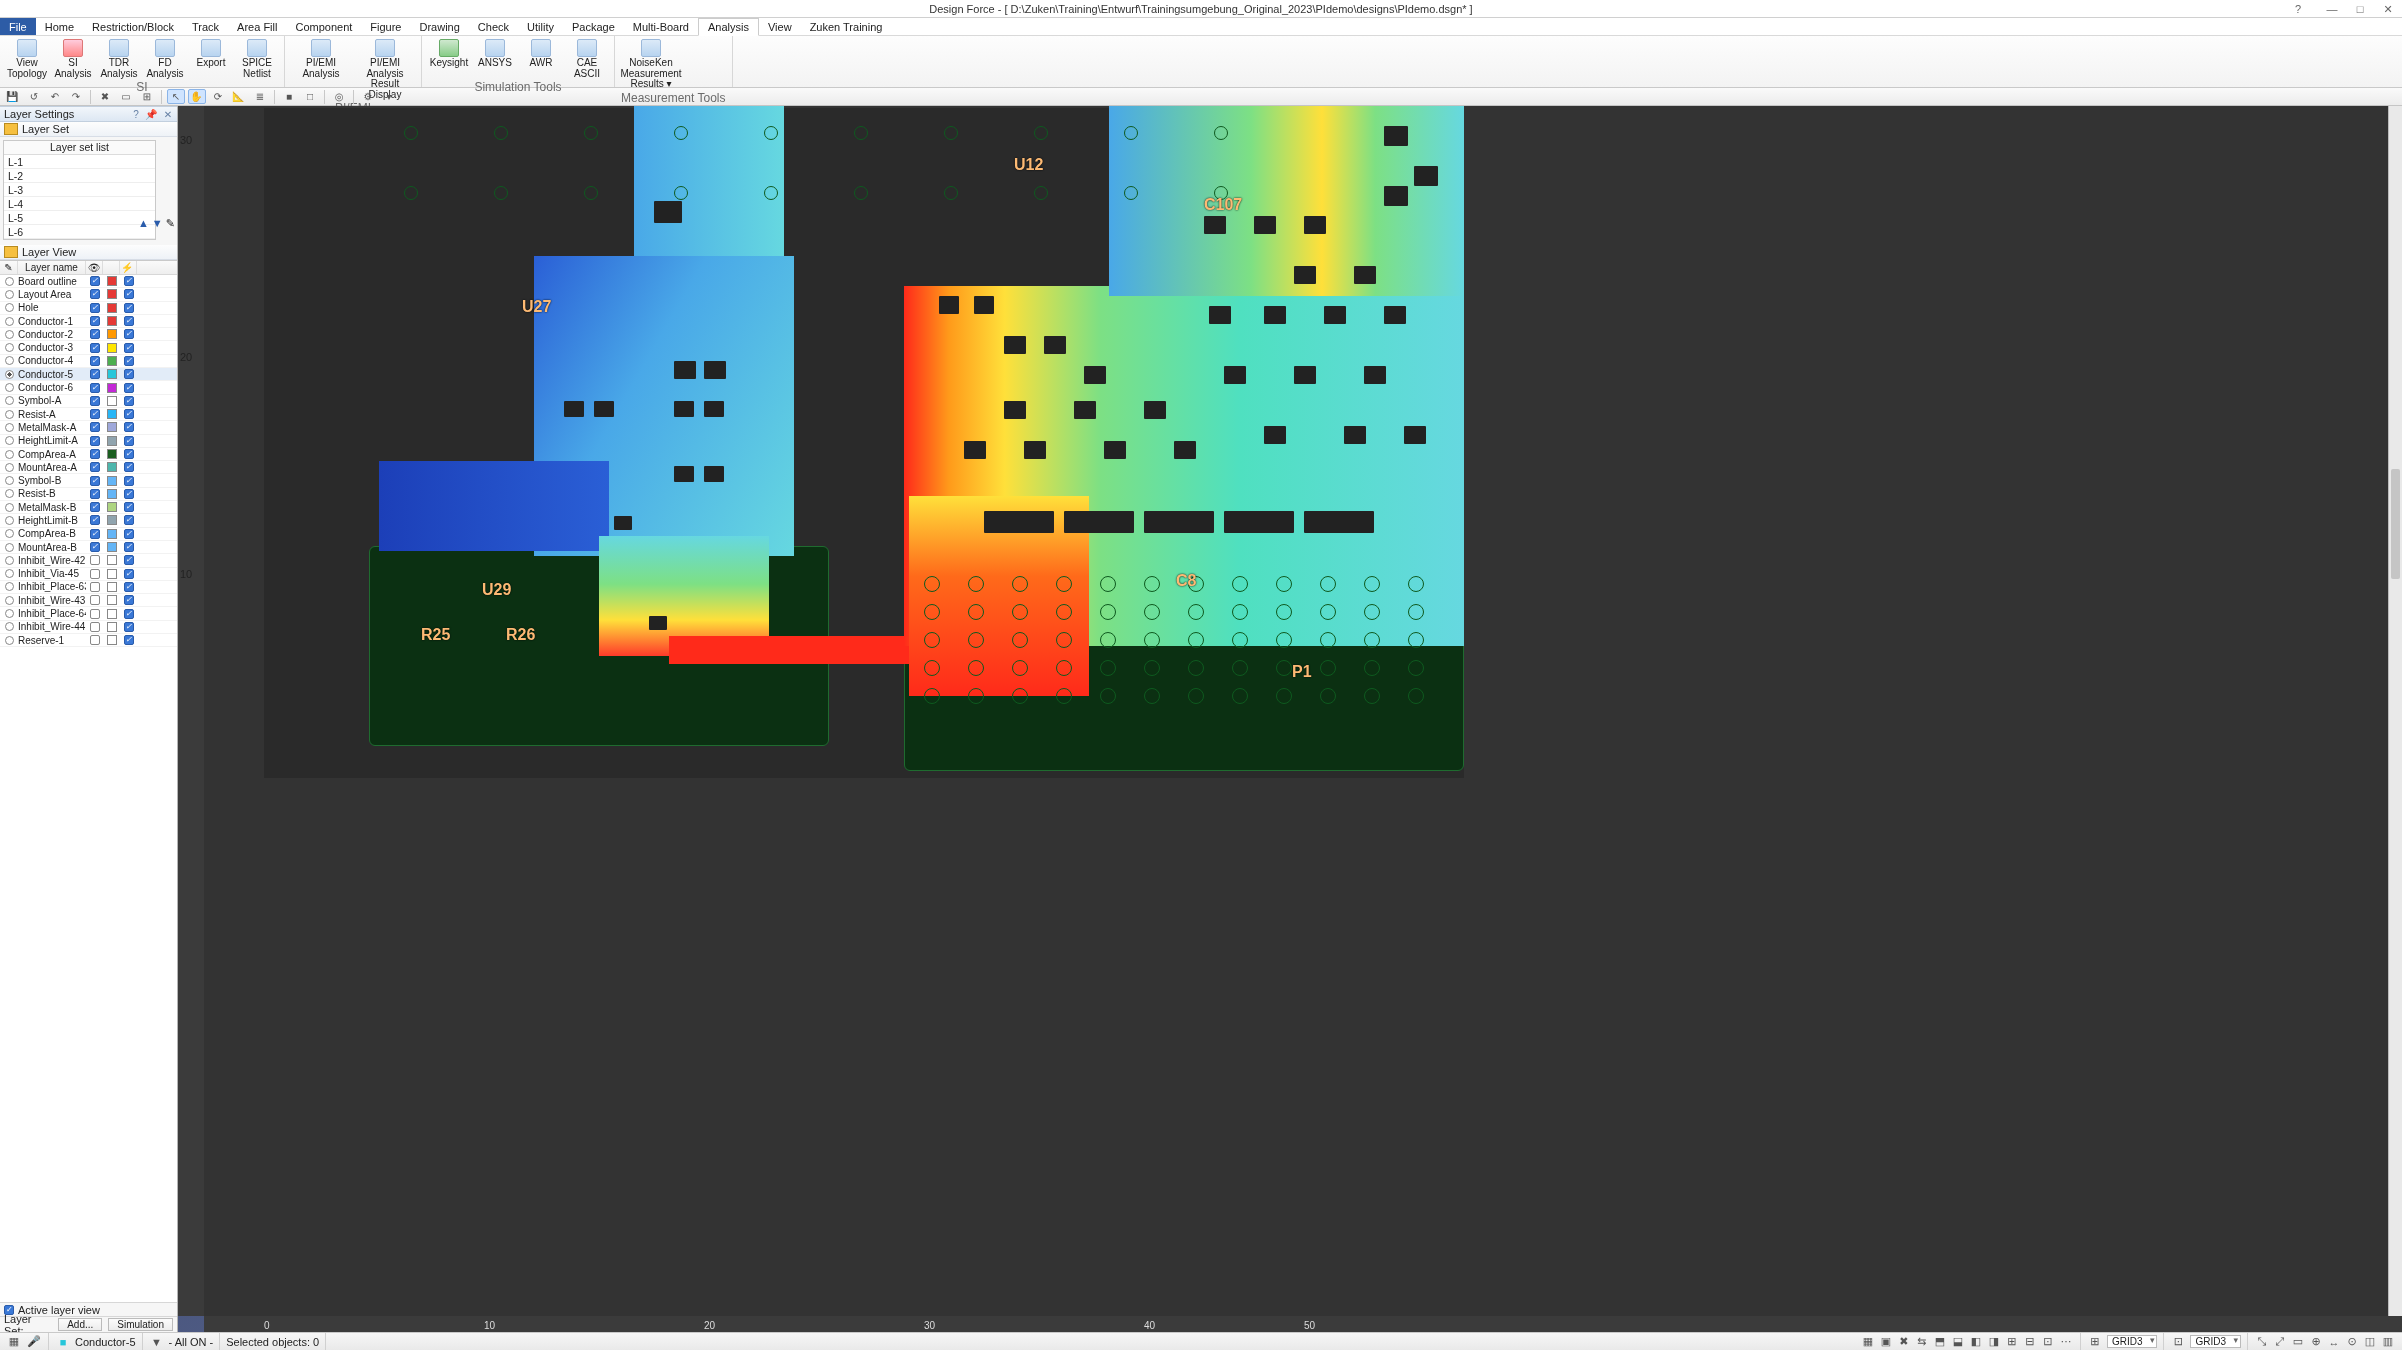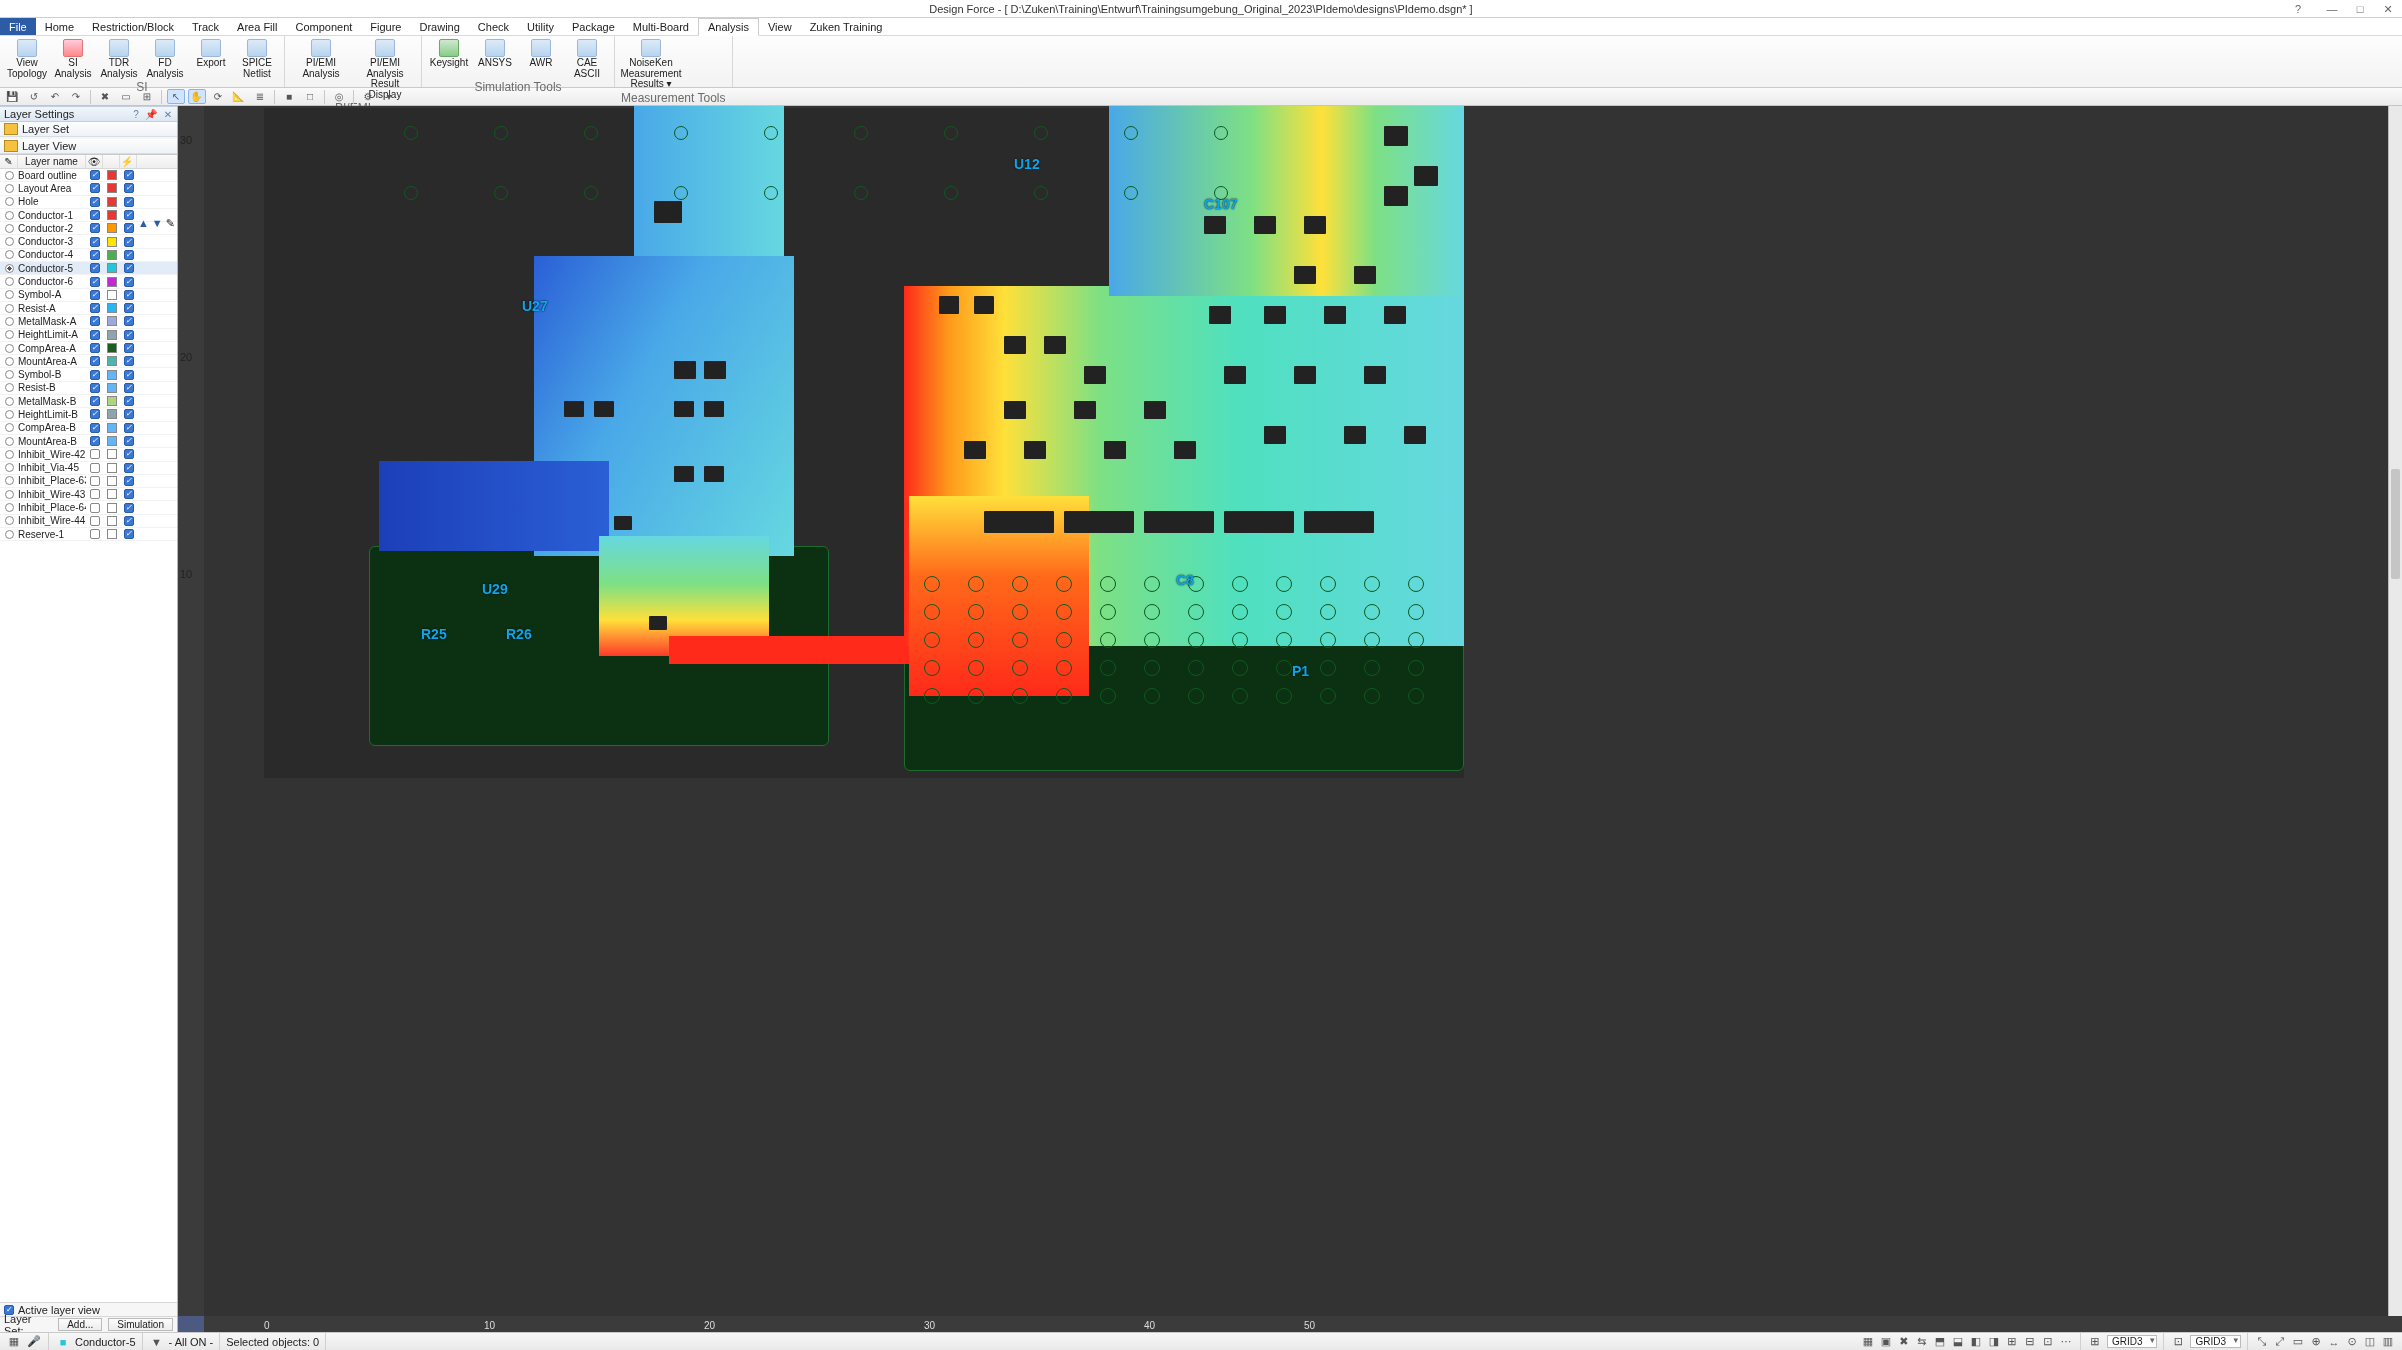--- a/index.html
+++ b/index.html
@@ -81,21 +81,21 @@
 .canvas-wrap { flex:1; position:relative; background:linear-gradient(160deg,#1a2440 0%, #34406a 30%, #6d7aa0 100%);}
 .vruler { position:absolute; left:0; top:0; width:26px; bottom:16px; background:#3b3b3b; color:#ddd; font-size:10px;}
 .vruler .tick { position:absolute; left:2px; }
 .hruler { position:absolute; left:26px; right:0; bottom:0; height:16px; background:#3b3b3b;}
 .hruler .tick { position:absolute; bottom:1px; color:#ddd; font-size:10px;}
 .board { position:absolute; left:26px; right:0; top:0; bottom:16px; background:#333; overflow:hidden;}
 .plane { position:absolute; background:#0b3012; border:1.5px solid #1f6b2f;}
 .heat { position:absolute;}
 .hole { position:absolute; background:#222; border-radius:1px;}
 .circ { position:absolute; border:1.5px solid #0e5a1f; border-radius:50%;}
-.reflbl { position:absolute; color:#0ea5e9; font-weight:600; font-size:14px; text-shadow:0 0 2px #000;}
+.reflbl { position:absolute; color:#fdba74; font-weight:600; font-size:16px; text-shadow:0 0 2px #000;}
 .scrollbar-v { position:absolute; right:0; top:0; bottom:16px; width:14px; background:#e9e9e9; border-left:1px solid #bcbcbc;}
 .scrollbar-v .thumb { position:absolute; left:2px; right:2px; top:30%; height:110px; background:#c5c5c5; border-radius:2px;}
 
 
 .status { position:absolute; left:0; right:0; bottom:0; height:18px; background:linear-gradient(#f7f7f7,#e9e9e9); border-top:1px solid #c9c9c9; display:flex; align-items:center; font-size:10.5px;}
 .status .seg { padding:0 6px; border-right:1px solid #d0d0d0; height:100%; display:flex; align-items:center; gap:4px;}
 .status .sbtn { width:16px; height:14px; border:1px solid transparent; display:flex; align-items:center; justify-content:center; cursor:pointer; color:#555; border-radius:2px;}
 .status .spacer { flex:1;}
 .status .combo { border:1px solid #bbb; height:13px; padding:0 14px 0 4px; font-size:10px; position:relative; background:#fff; display:flex; align-items:center;}
 .status .combo::after { content:"▾"; position:absolute; right:2px; top:-1px; font-size:9px; color:#666;}
@@ -242,20 +242,31 @@
         <span>?</span>
         <span>📌</span>
         <span>✕</span>
       </div>
     </div>
     <div class="pane-sub">
       <span class="ic"></span>
       <span>Layer Set</span>
     </div>
     <div style="position:relative; padding-right:18px;">
+      <div class="layerset-body">
+        <div class="list-hdr">Layer set list</div>
+        <div id="ls-items">
+            <div class="item">L-1</div>
+            <div class="item">L-2</div>
+            <div class="item">L-3</div>
+            <div class="item">L-4</div>
+            <div class="item">L-5</div>
+            <div class="item">L-6</div>
+          </div>
+      </div>
       <div class="layerset-body ctrl-col" style="border:none;background:none;margin:0;position:absolute;right:2px;top:80px;flex:none;">
         <span style="color:#2a5cab">▲</span>
         <span style="color:#2a5cab">▼</span>
         <span>✎</span>
       </div>
     </div>
 
     <div class="pane-sub" style="margin-top:2px;">
       <span class="ic"></span>
       <span>Layer View</span>

